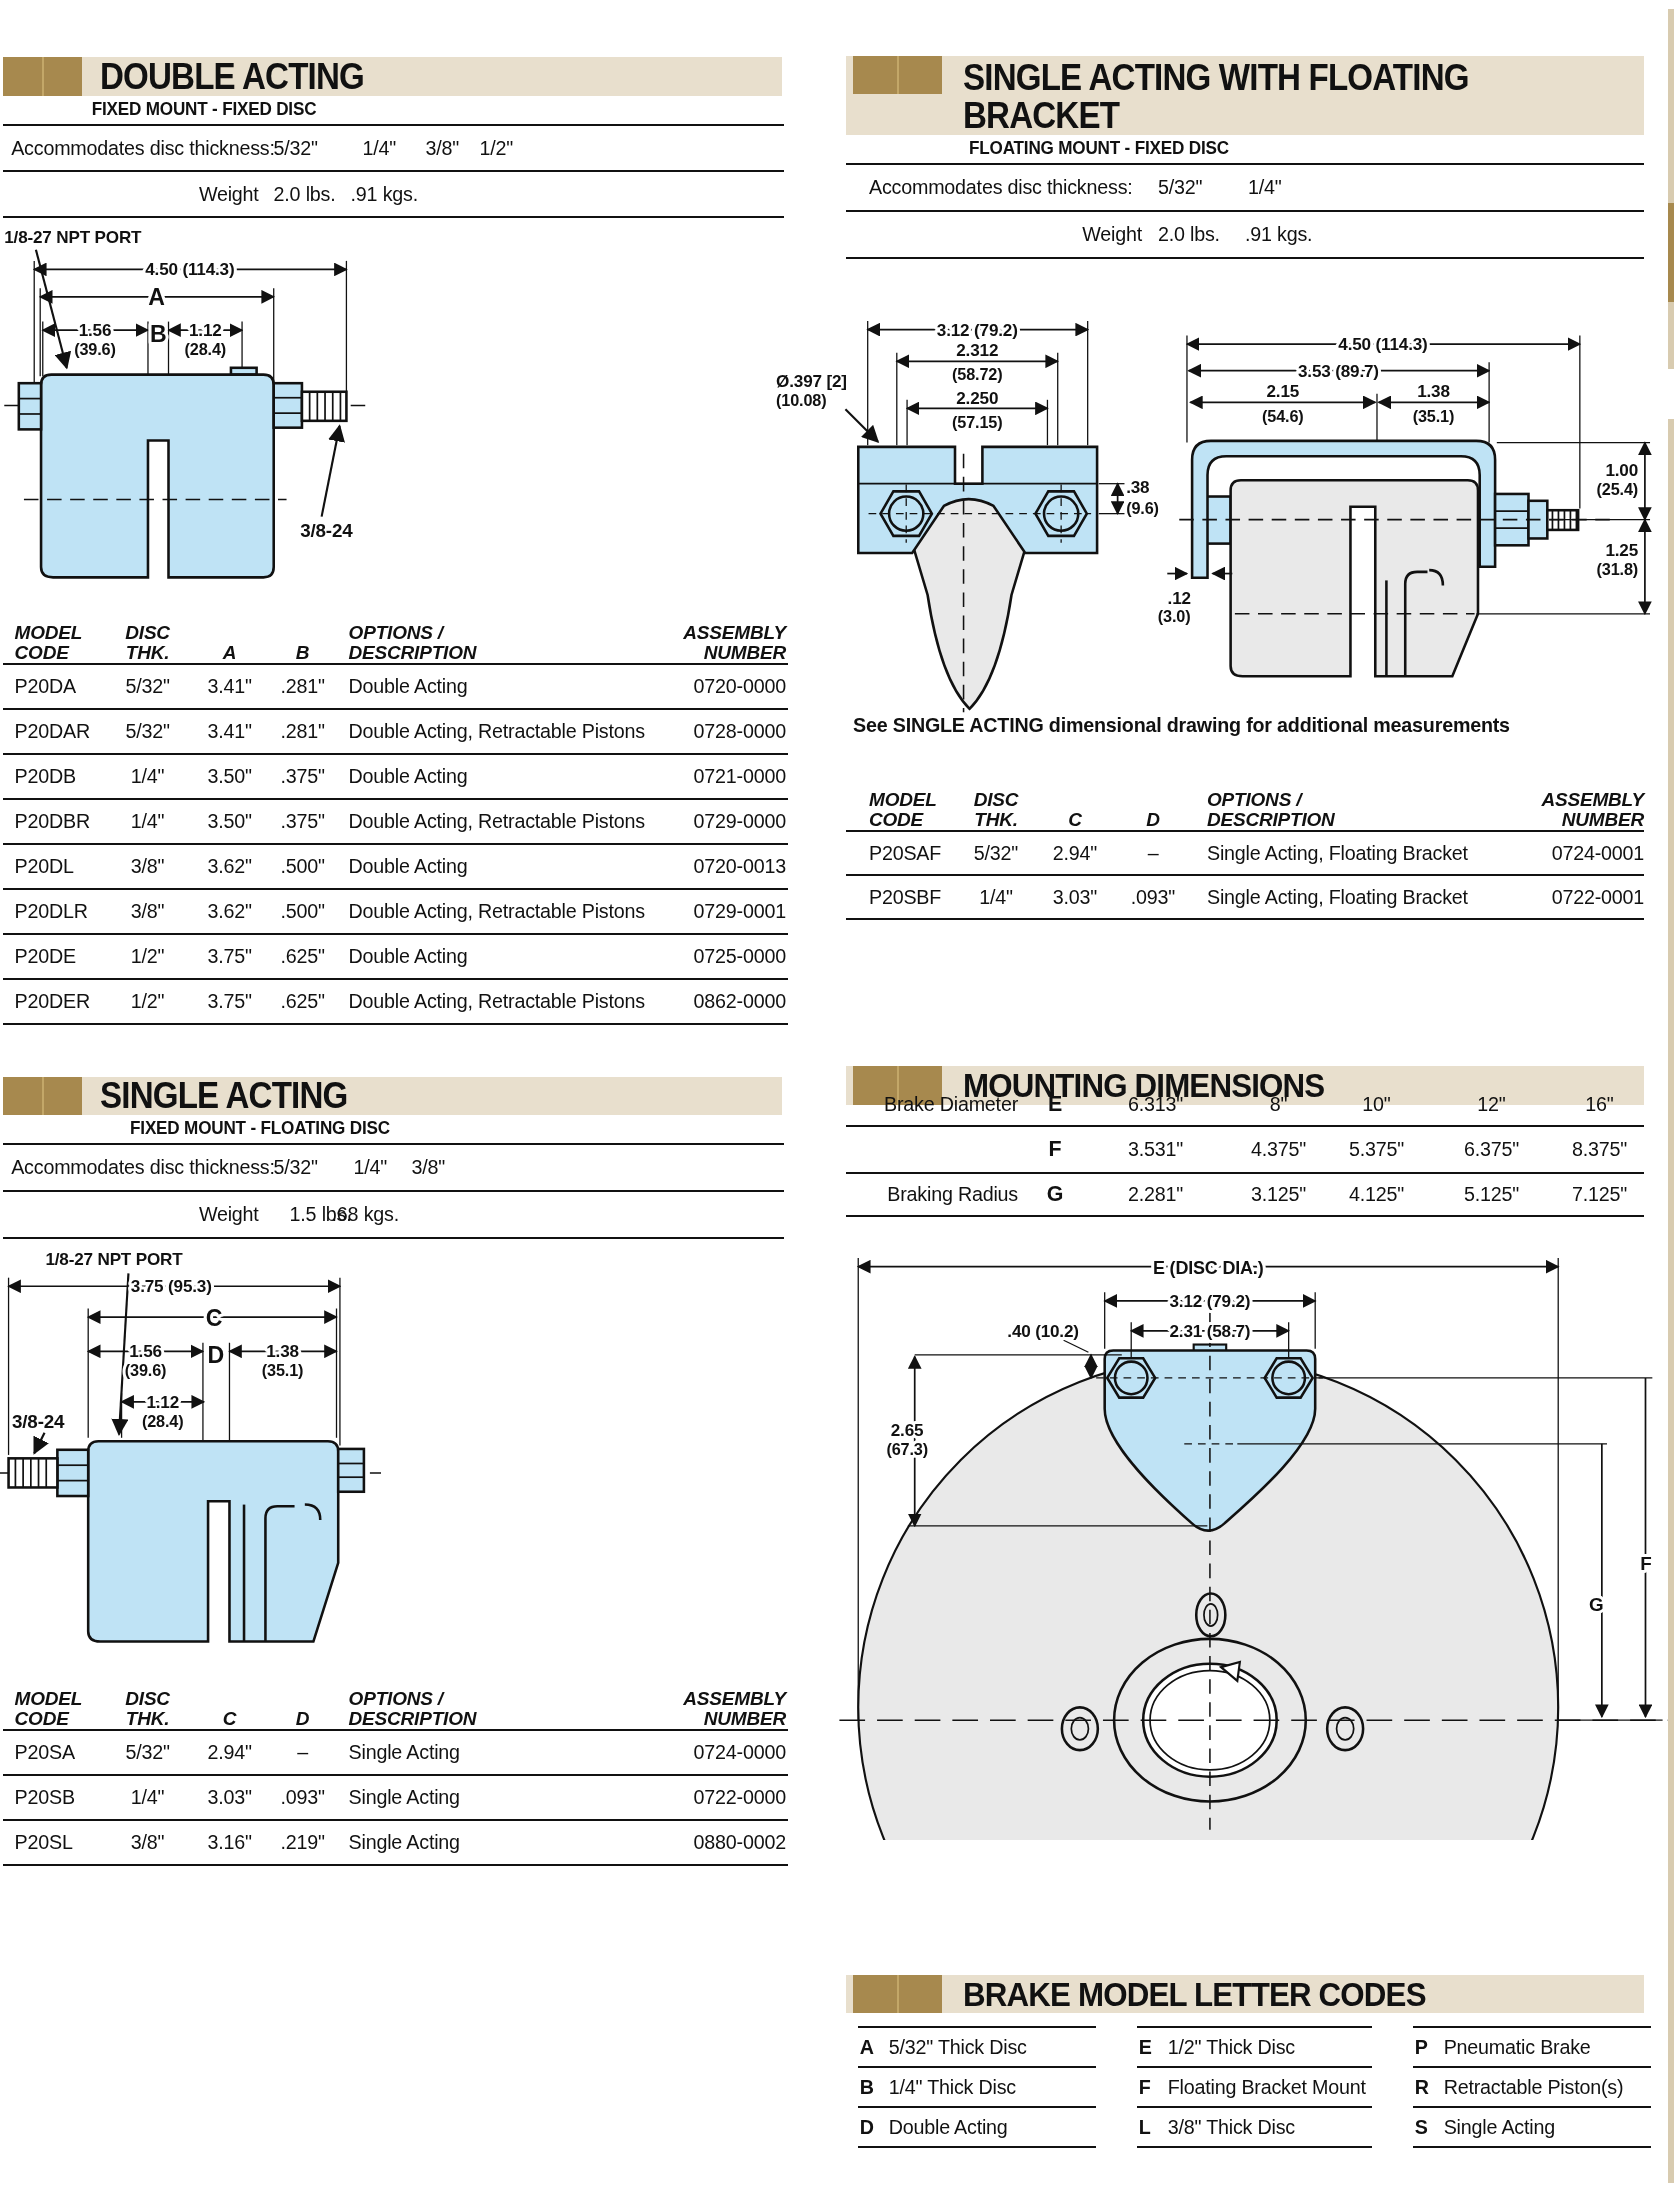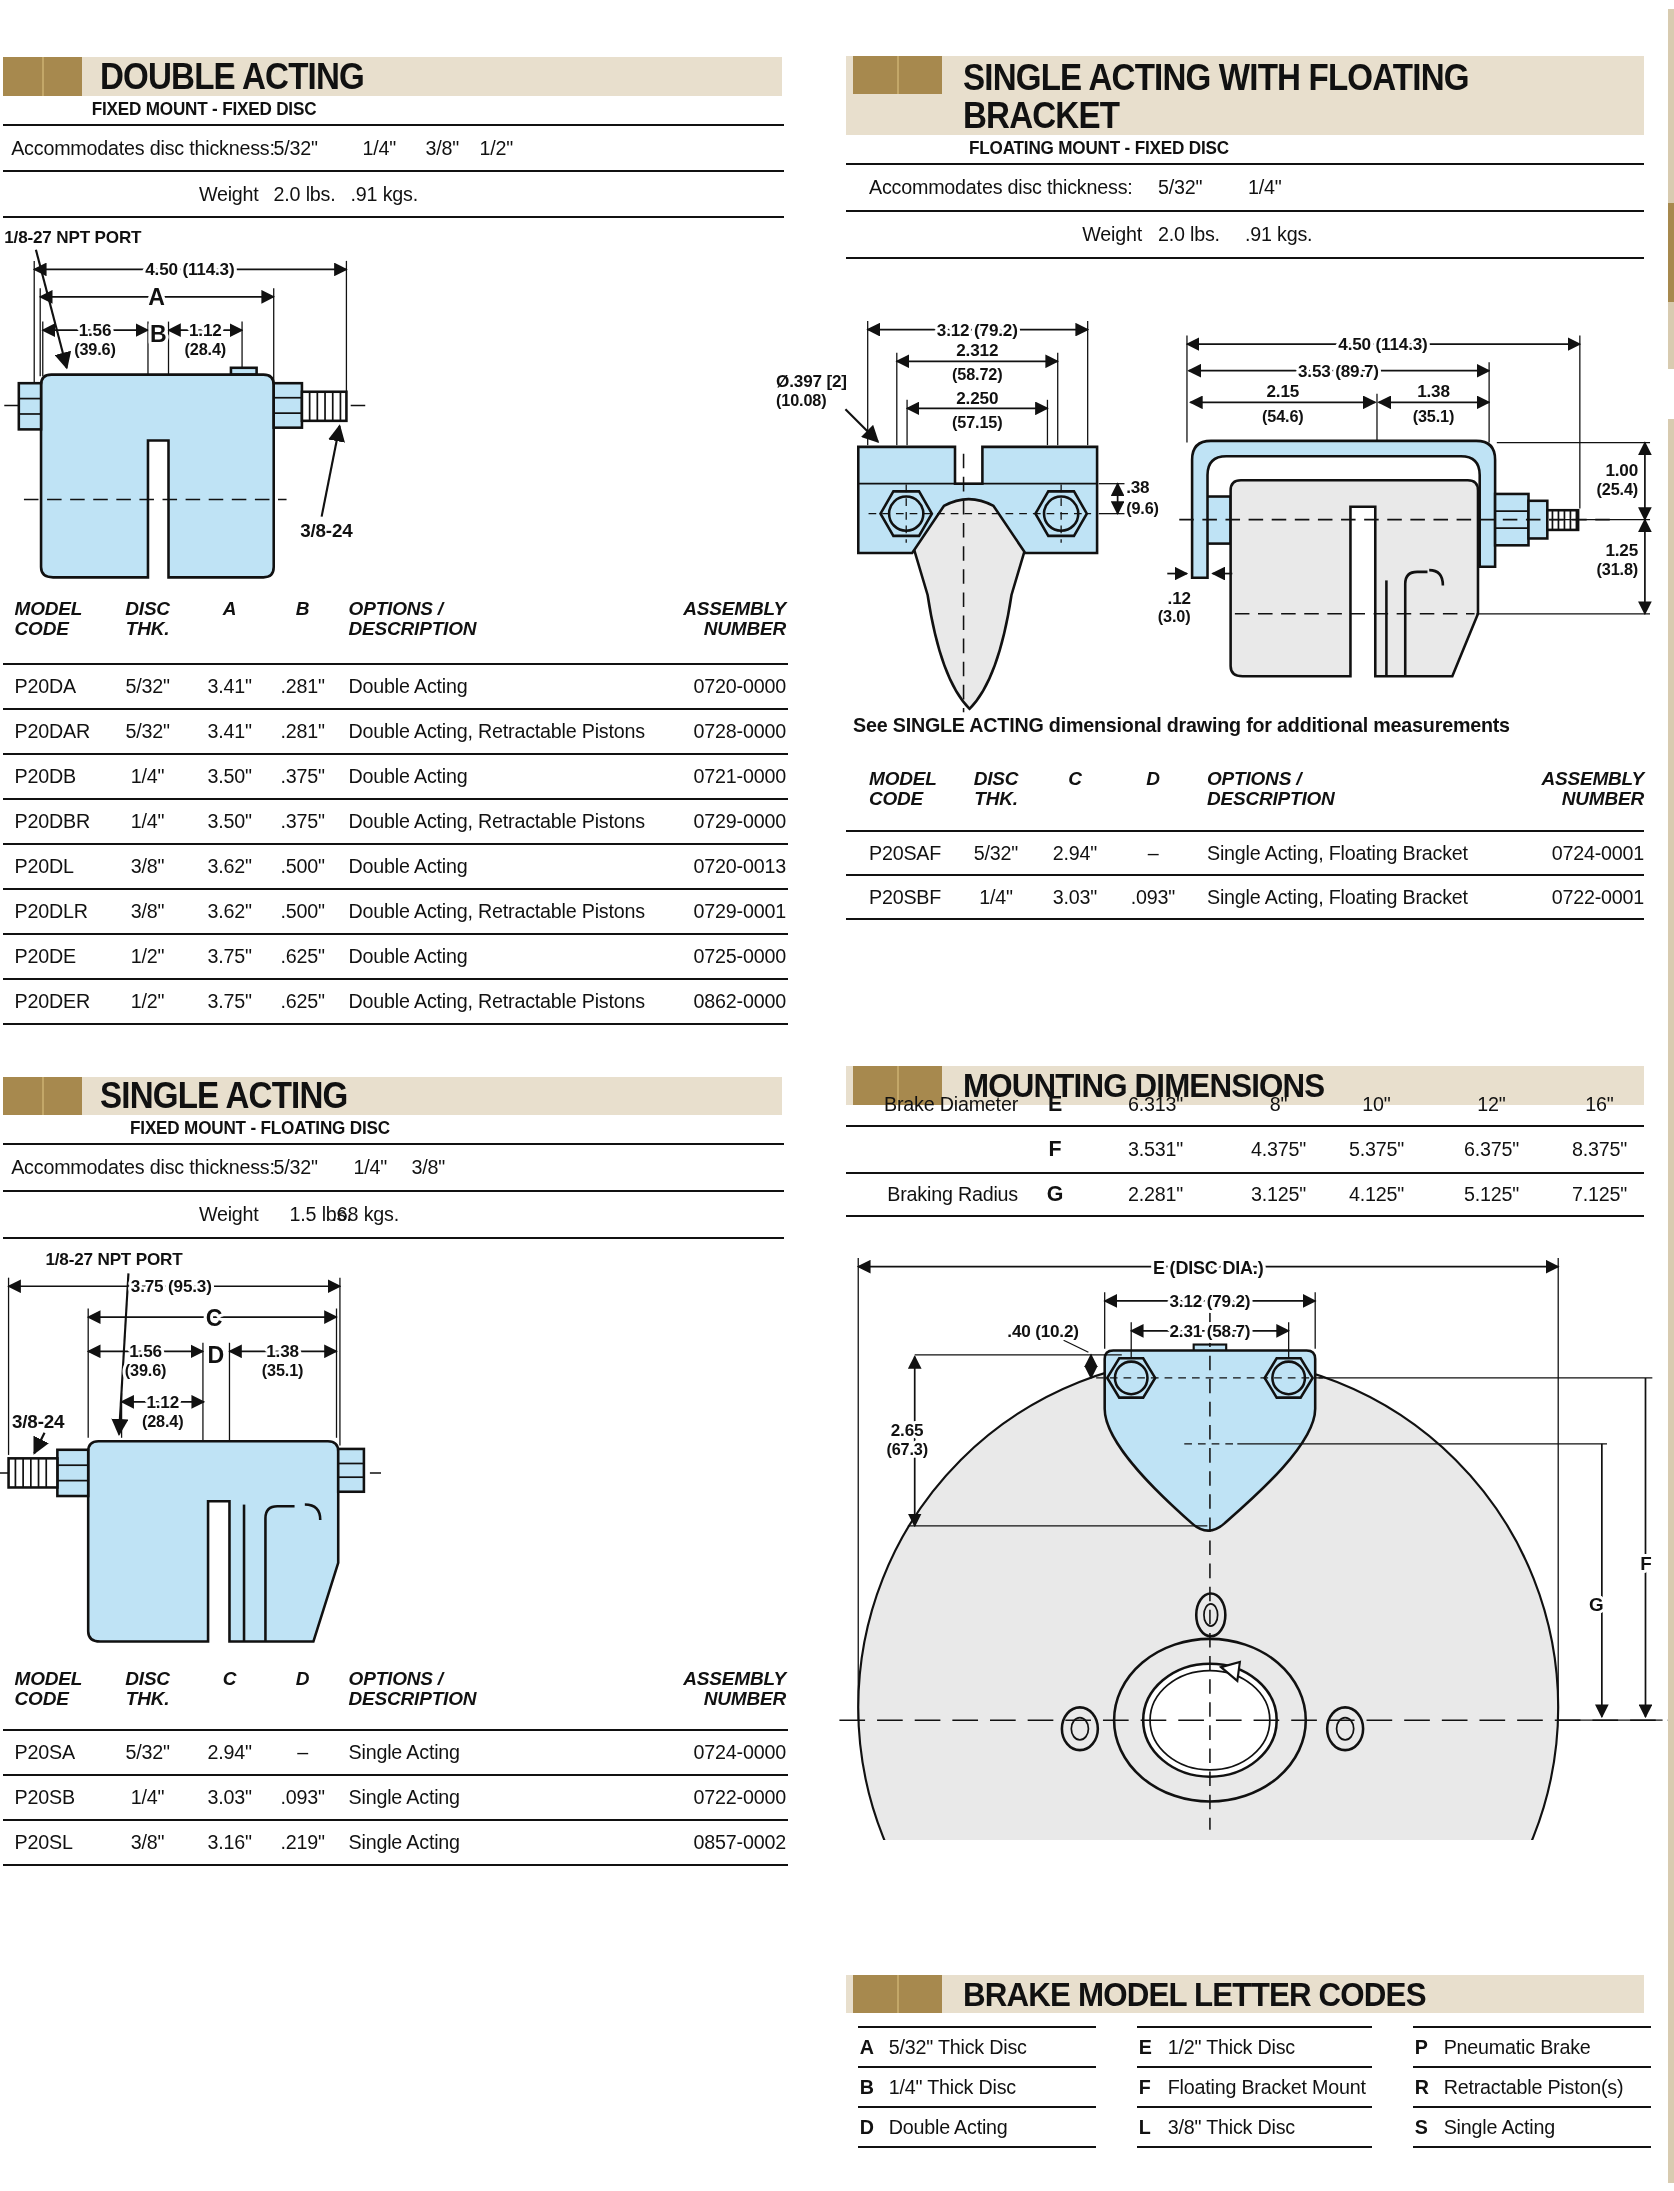--- a/index.html
+++ b/index.html
@@ -15,21 +15,21 @@
   .subtitle{position:absolute;font-weight:bold;font-size:19px;transform:scaleX(.9)}
   .ctr{text-align:center;transform-origin:50% 50%}
   
   .spec{position:absolute}
   .srow{position:relative;border-top:2.6px solid #111;font-size:19.7px}
   .srow span{position:absolute;top:0;white-space:nowrap}
   .bend{border-top:2.6px solid #111;height:0}
   
   .tbl{position:absolute}
   .thead{position:relative}
-  .thead .c{display:flex;flex-direction:column;padding-bottom:6px;
+  .thead .c{display:flex;flex-direction:column;justify-content:flex-end;padding-bottom:6px;
             height:100%;line-height:1.06;font-weight:bold;font-size:19px}
   .c{position:absolute;top:0;white-space:nowrap}
   .trow{position:relative;height:43px;border-top:2.6px solid #111;font-size:19.7px}
   .trow .c{line-height:43px}
   .t1 .m,.t2 .m{left:12px}
   .t1 .t,.t2 .t{left:108px;width:74px;text-align:center}
   .t1 .a,.t2 .a{left:190px;width:74px;text-align:center}
   .t1 .b,.t2 .b{left:263px;width:74px;text-align:center}
   .t1 .o,.t2 .o{left:346px}
   .t1 .n,.t2 .n{right:1.7px;width:120px;text-align:right}
@@ -359,21 +359,21 @@
         <span class="c b">.093"</span>
         <span class="c o">Single Acting</span>
         <span class="c n">0722-0000</span>
       </div>
     <div class="trow">
         <span class="c m">P20SL</span>
         <span class="c t">3/8"</span>
         <span class="c a">3.16"</span>
         <span class="c b">.219"</span>
         <span class="c o">Single Acting</span>
-        <span class="c n">0857-0002</span>
+        <span class="c n">0880-0002</span>
       </div>
     <div class="bend"></div>
   </div>
 
   <div class="bar" style="left:846px;top:56px;width:798px;height:79px">
     <div class="sq" style="left:6.8px;width:89px;height:38px">
         <i></i>
       </div>
     <div class="btitle" style="left:117px;top:2.6px;line-height:38px;font-size:36px">
       <span style="display:block">SINGLE ACTING WITH FLOATING</span>

